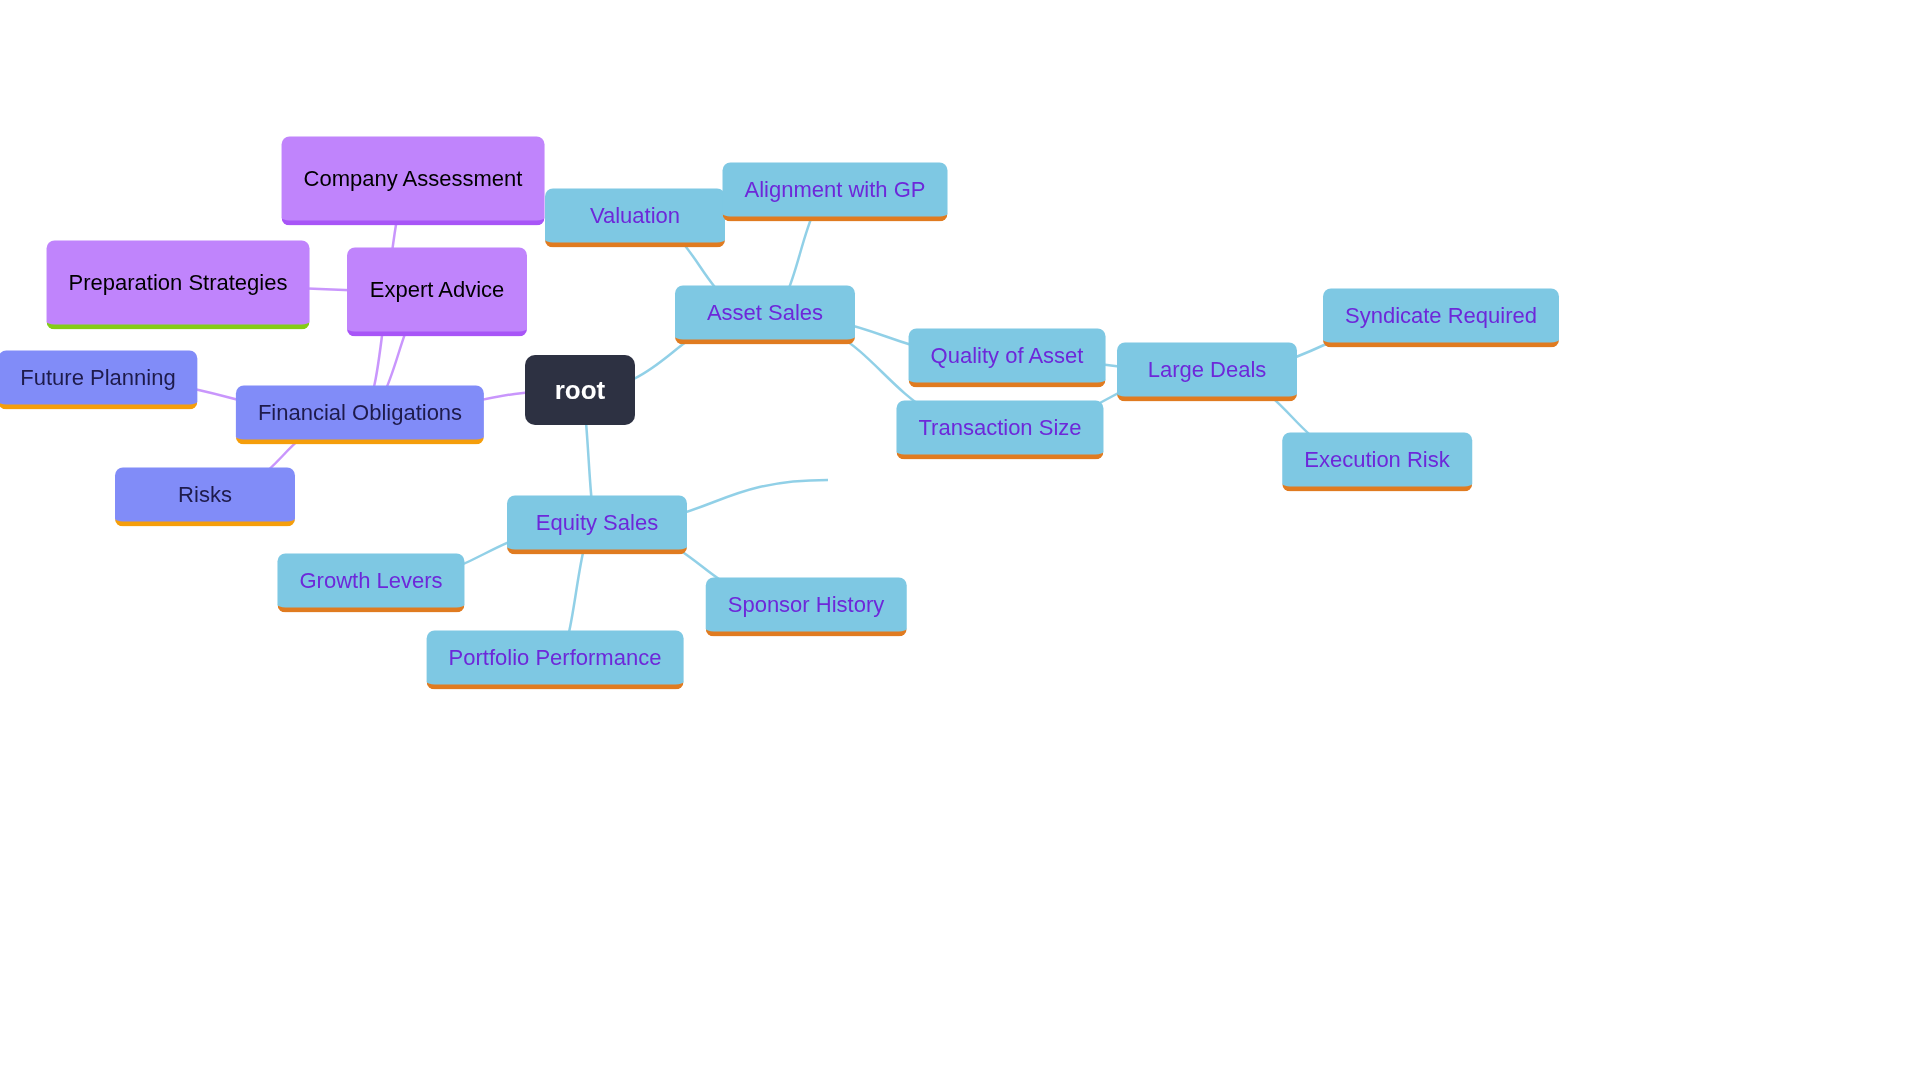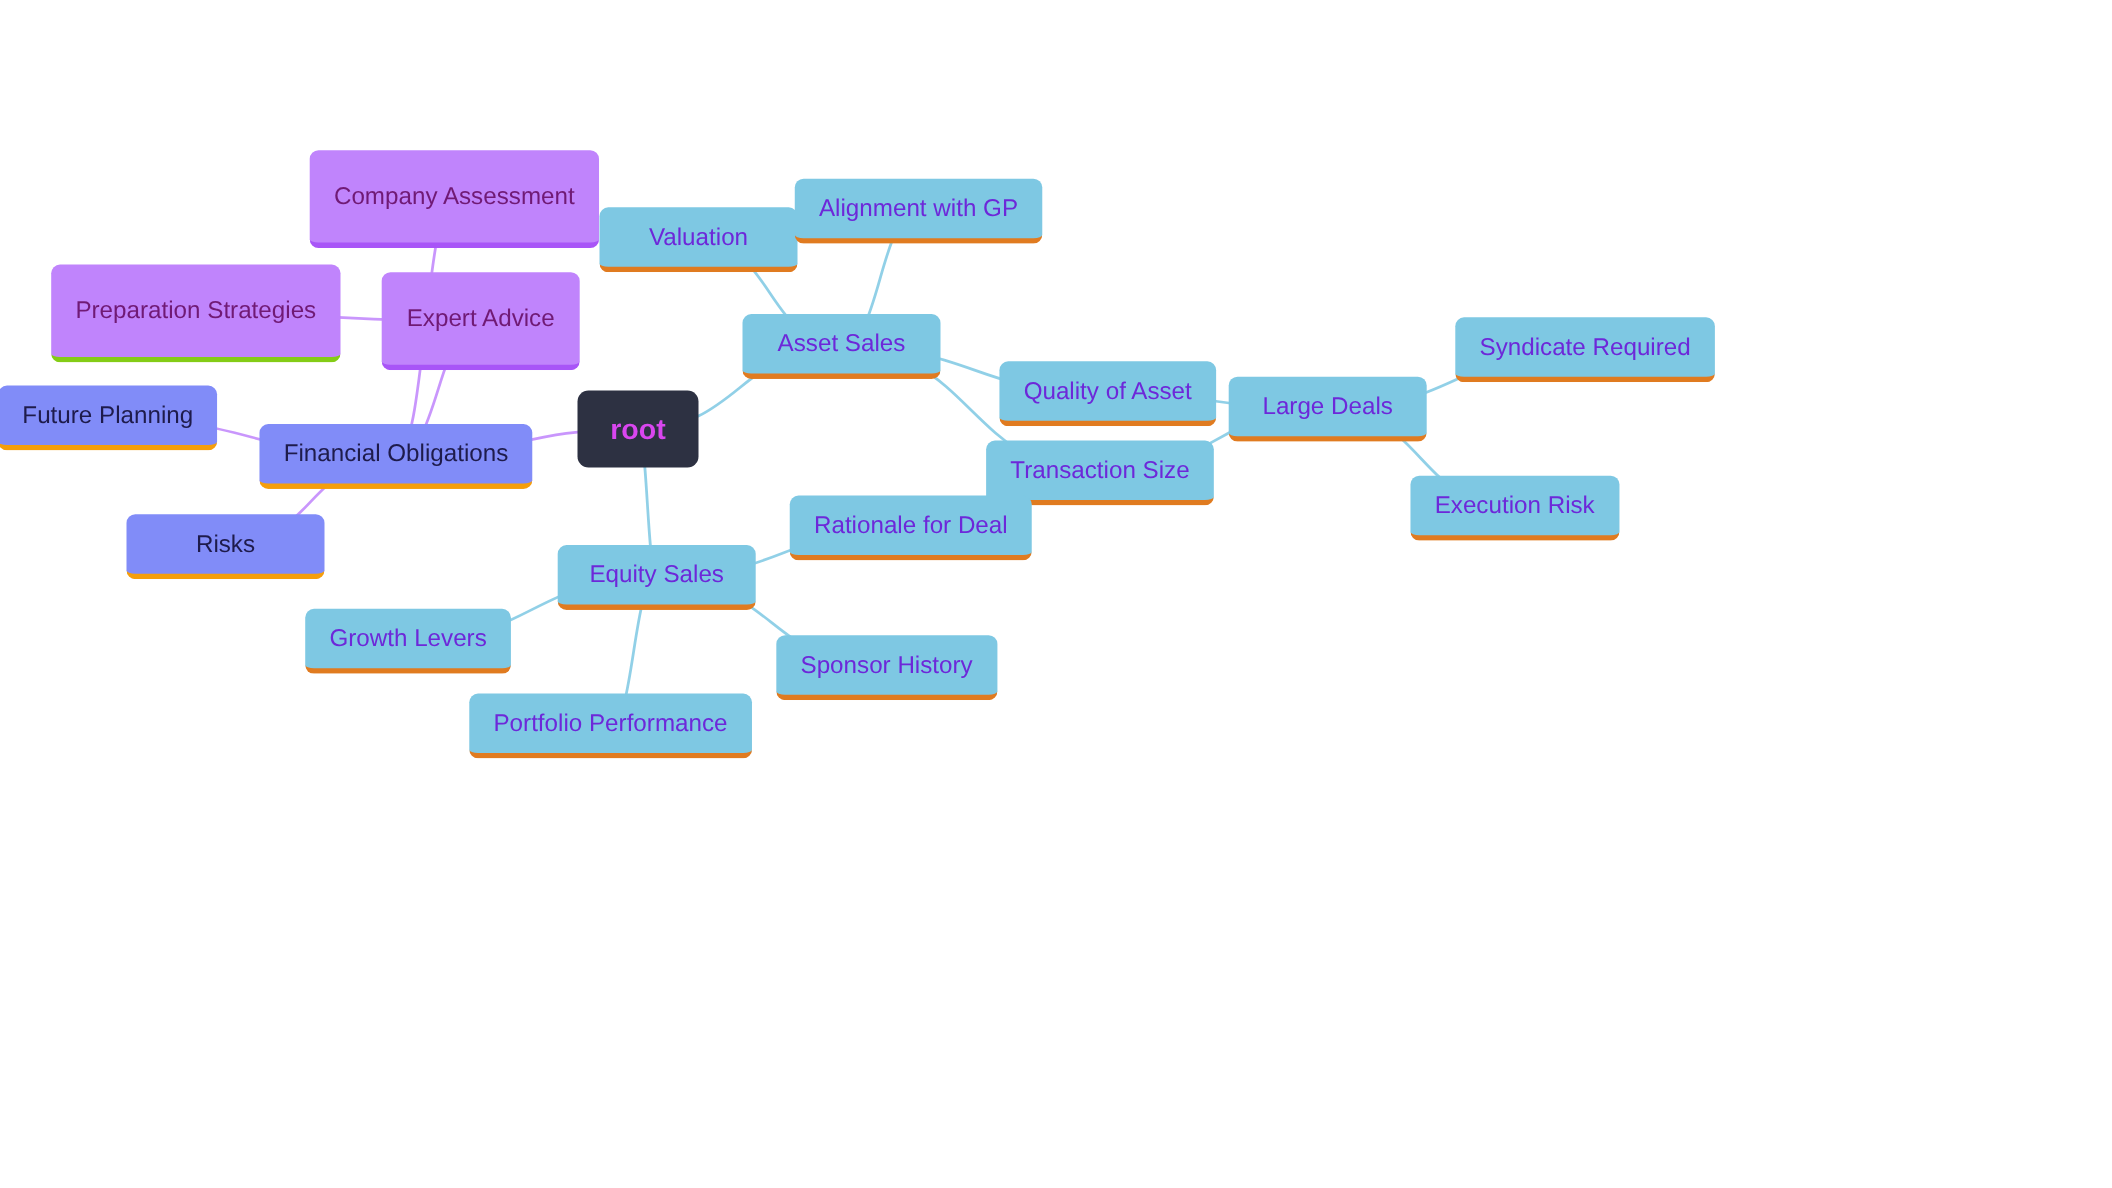--- a/index.html
+++ b/index.html
@@ -29,37 +29,37 @@
       align-items: center;
       justify-content: center;
       border-radius: 8px;
       font-size: 22px;
       font-weight: 500;
       text-align: center;
       transform: translate(-50%, -50%);
     }
     .node-root {
       background: #2d3142;
-      color: #d946ef;
+      color: #ffffff;
       font-size: 26px;
       font-weight: 700;
       width: 110px;
       height: 70px;
       border-radius: 10px;
     }
     .node-blue {
       background: #7ec8e3;
       color: #6d28d9;
       border-bottom: 5px solid #e07b20;
       padding: 14px 22px;
       min-width: 180px;
     }
     .node-purple {
       background: #c084fc;
-      color: #701a75;
+      color: #000000;
       border-bottom: 5px solid #a855f7;
       padding: 29px 22px;
       min-width: 180px;
     }
     .node-indigo {
       background: #818cf8;
       color: #1e1b4b;
       border-bottom: 5px solid #f59e0b;
       padding: 14px 22px;
       min-width: 180px;
@@ -119,23 +119,20 @@
   </div>
   <div class="node node-blue" style="left:1207px;top:372px;align-items:center;">
     <span>Large Deals</span>
   </div>
   <div class="node node-blue" style="left:1441px;top:318px;">
     <span>Syndicate Required</span>
   </div>
   <div class="node node-blue" style="left:1377px;top:462px;">
     <span>Execution Risk</span>
   </div>
-  <div class="node node-blue" style="left:828px;top:480px;">
-    <span>Rationale for Deal</span>
-  </div>
   <div class="node node-blue" style="left:806px;top:607px;">
     <span>Sponsor History</span>
   </div>
   <div class="node node-blue" style="left:555px;top:660px;">
     <span>Portfolio Performance</span>
   </div>
   <div class="node node-blue" style="left:371px;top:583px;">
     <span>Growth Levers</span>
   </div>
 

